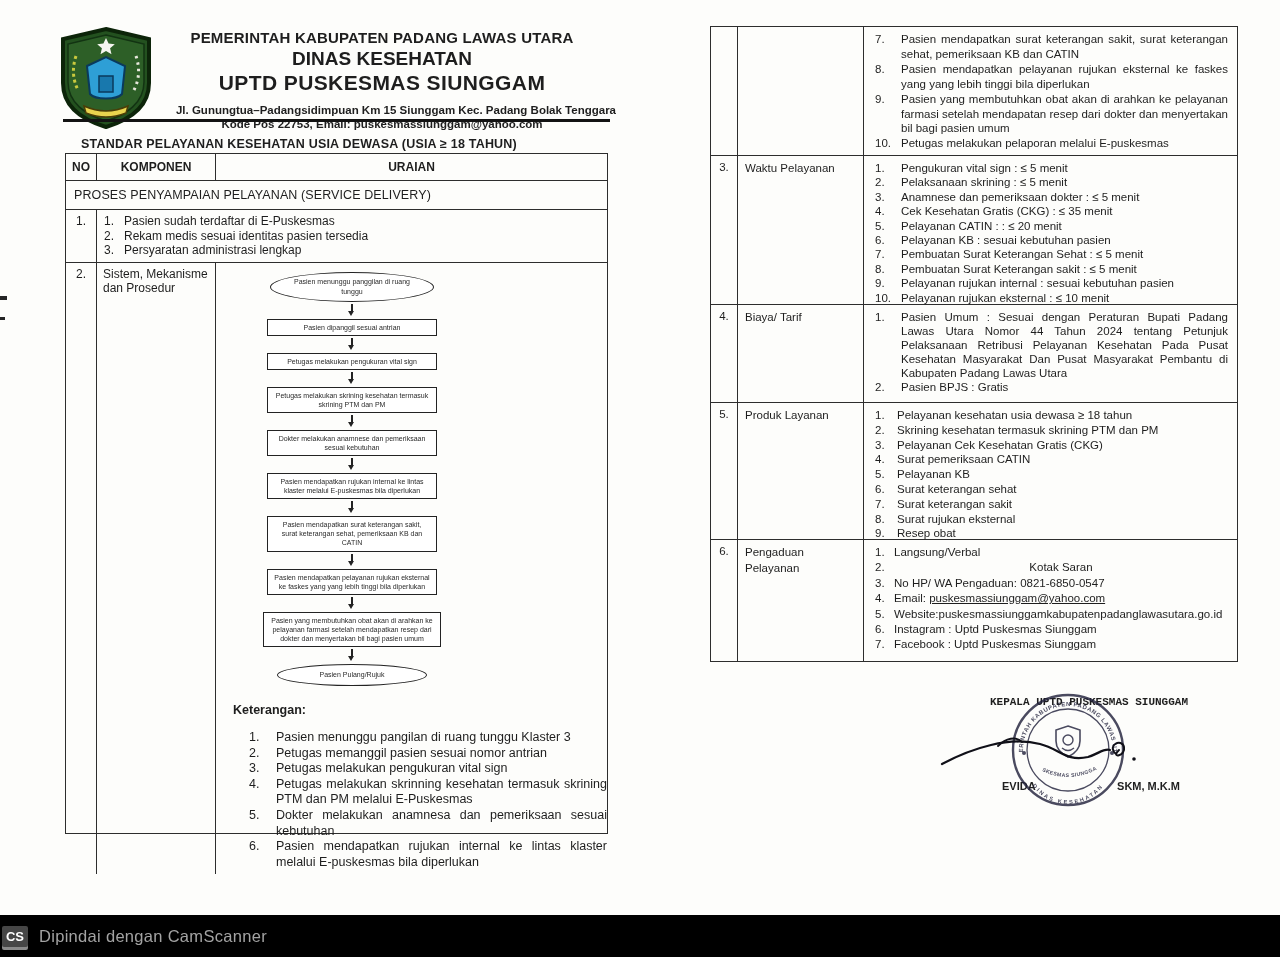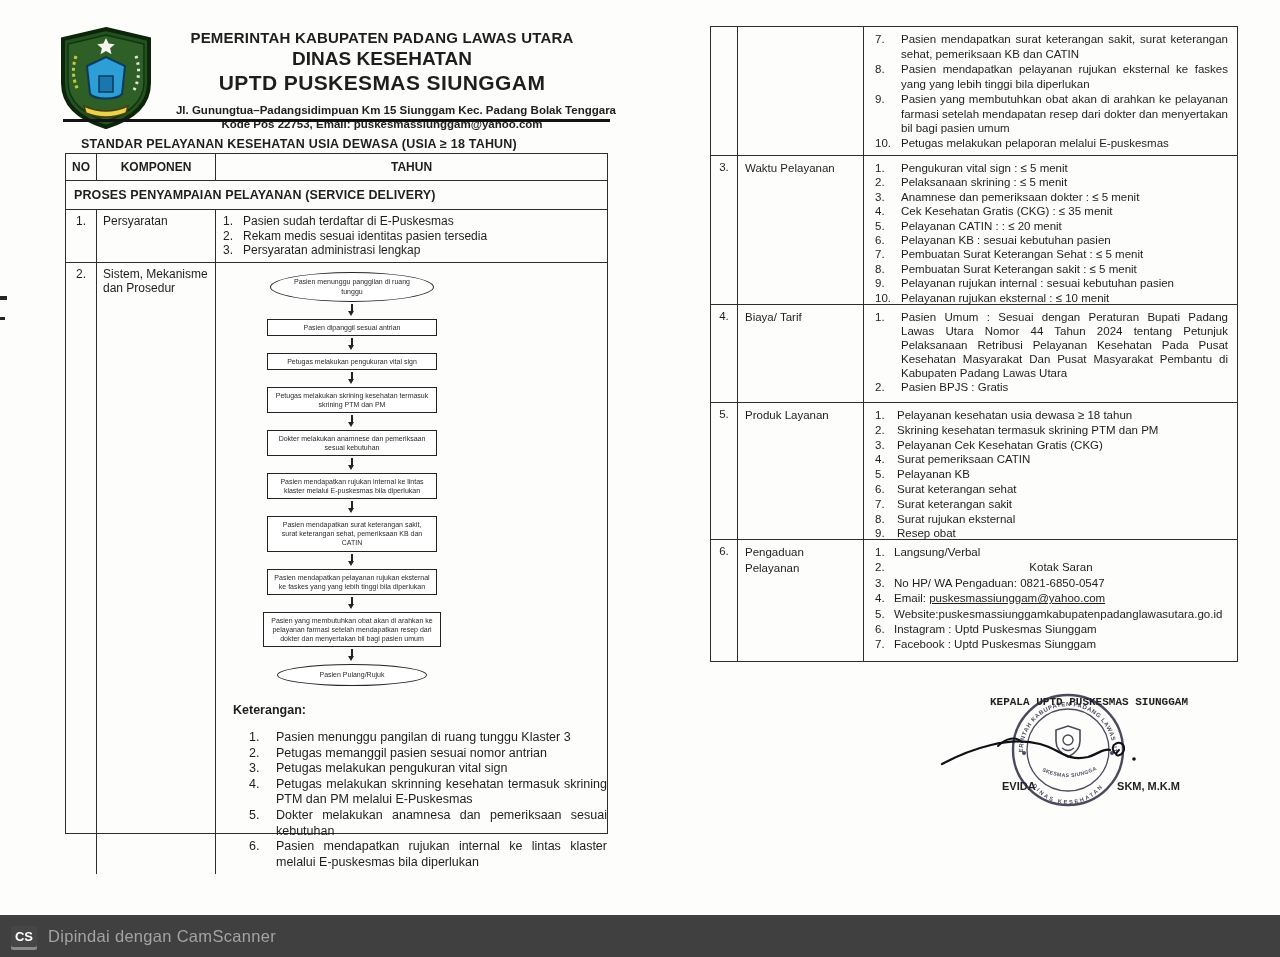--- a/index.html
+++ b/index.html
@@ -25,21 +25,21 @@
           border:1.7px solid #2d2d2d;display:flex;flex-direction:column;box-sizing:border-box;background:#fdfdfb;}
   .trow{display:flex;border-bottom:1.6px solid #2d2d2d;box-sizing:border-box;}
   .trow:last-child{border-bottom:none;flex:1;}
   .c-no{width:31px;flex:none;border-right:1.6px solid #2d2d2d;padding:4px 2px;text-align:center;
         font-size:12px;box-sizing:border-box;}
   .c-komp{width:119px;flex:none;border-right:1.6px solid #2d2d2d;padding:4px 6px;
           font-size:12px;box-sizing:border-box;}
   .c-ur{flex:1;padding:4px 7px;font-size:12px;box-sizing:border-box;}
   .hcell{display:flex;align-items:center;justify-content:center;font-weight:bold;}
   .lhead{height:27px;}
-  .lsection{padding:7px 8px;font-size:12.5px;font-weight:bold;letter-spacing:.1px;}
+  .lsection{padding:7px 8px;font-size:12.5px;font-weight:normal;letter-spacing:.1px;}
   .r-no{width:27px;flex:none;border-right:1.6px solid #2d2d2d;padding:5px 2px;text-align:center;
         font-size:11.5px;box-sizing:border-box;}
   .r-komp{width:126px;flex:none;border-right:1.6px solid #2d2d2d;padding:5px 7px;
           font-size:11.5px;box-sizing:border-box;line-height:1.35;}
   .r-ur{flex:1;padding:5px 9px 4px 11px;box-sizing:border-box;}
 
   
   .uitem{display:flex;align-items:flex-start;}
   .uitem .num{flex:none;}
   .uitem .txt{flex:1;text-align:justify;}
@@ -85,22 +85,22 @@
 
   
   .sig-title{position:absolute;left:988px;top:696px;width:202px;text-align:center;
              font-size:11px;font-weight:bold;z-index:1;font-family:Liberation Mono, monospace;}
   .sig-name{position:absolute;left:1002px;top:780px;width:178px;display:flex;
             justify-content:space-between;font-size:11px;font-weight:bold;z-index:1;}
   .stamp{position:absolute;left:1006px;top:688px;z-index:2;opacity:.82;}
   .signat{position:absolute;left:938px;top:712px;z-index:3;}
 
   
-  .cs-bar{position:absolute;left:0;bottom:0;width:100%;height:42px;background:#404040;
-          display:flex;align-items:center;padding-left:11px;box-sizing:border-box;}
+  .cs-bar{position:absolute;left:0;bottom:0;width:100%;height:42px;background:#000000;
+          display:flex;align-items:center;padding-left:2px;box-sizing:border-box;}
   .cs-badge{width:26px;height:21px;background:#464646;color:#fff;font-weight:bold;font-size:13px;
             display:flex;align-items:center;justify-content:center;border-radius:2px;
             box-shadow:0 3px 0 #8a8a8a;}
   .cs-label{color:#a3a3a3;font-size:16.5px;margin-left:11px;letter-spacing:.3px;}
 
   .art{position:absolute;background:#252525;}
 </style>
 </head>
 <body>
 
@@ -125,28 +125,27 @@
     <div class="hdr-a2">Kode Pos 22753, Email: puskesmassiunggam@yahoo.com</div>
   </div>
   <div class="hdr-rule"></div>
 
   <div class="doc-title">STANDAR PELAYANAN KESEHATAN USIA DEWASA (USIA ≥ 18 TAHUN)</div>
 
   <div class="ltable">
     <div class="trow lhead" style="height:27px;flex:none;">
       <div class="c-no hcell">NO</div>
       <div class="c-komp hcell">KOMPONEN</div>
-      <div class="c-ur hcell">TAHUN</div>
+      <div class="c-ur hcell">URAIAN</div>
     </div>
     <div class="trow" style="flex:none;">
       <div class="lsection">PROSES PENYAMPAIAN PELAYANAN (SERVICE DELIVERY)</div>
     </div>
     <div class="trow" style="flex:none;">
       <div class="c-no">1.</div>
-      <div class="c-komp">Persyaratan</div>
       <div class="c-ur list-l1">
 
       <div class="uitem">
             <span class="num">1.</span>
             <span class="txt"><span>Pasien sudah terdaftar di E-Puskesmas</span><span class="lnk"></span></span>
           </div>
           <div class="uitem">
             <span class="num">2.</span>
             <span class="txt"><span>Rekam medis sesuai identitas pasien tersedia</span><span class="lnk"></span></span>
           </div>

